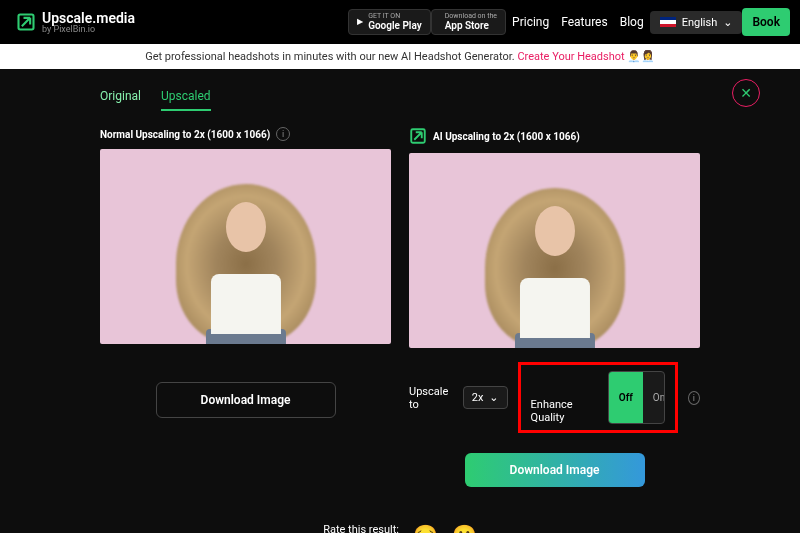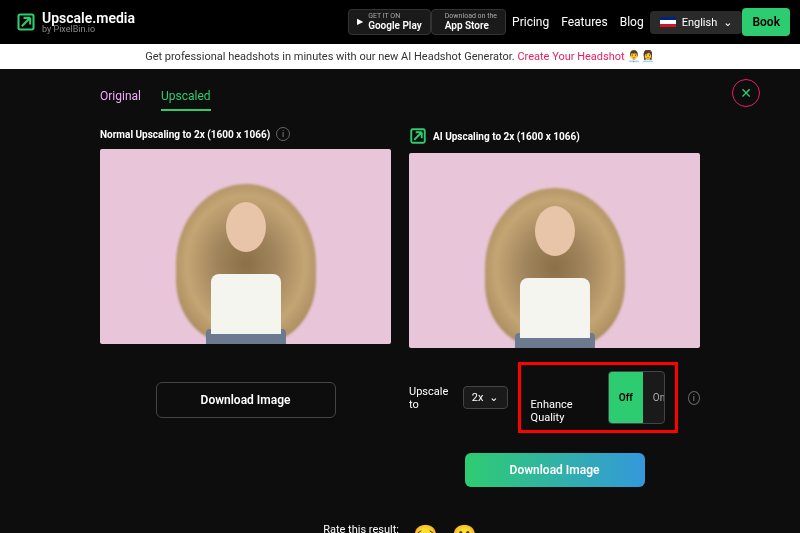--- a/index.html
+++ b/index.html
@@ -15,21 +15,21 @@
 .store-badge .big{font-size:10px;font-weight:600}
 .nav-link{color:#fff;font-size:12px;padding:0 6px;cursor:pointer}
 .lang{background:#2a2a2a;border-radius:4px;padding:5px 10px;display:flex;align-items:center;gap:6px;font-size:11px}
 .flag{width:16px;height:10px;background:linear-gradient(to bottom,#00247d 33%,#fff 33%,#fff 66%,#cf142b 66%);position:relative}
 .btn-book{background:#2ecc71;color:#000;padding:7px 10px;border-radius:4px;font-size:12px;font-weight:600;margin-right:-6px}
 .banner{background:#fff;color:#333;text-align:center;padding:6px;font-size:11px}
 .banner a{color:#e91e63;}
 .main{padding:10px 60px;position:relative}
 .close-btn{position:absolute;top:10px;right:40px;width:28px;height:28px;border:1px solid #e91e63;border-radius:50%;display:flex;align-items:center;justify-content:center;color:#2ecc71;cursor:pointer;font-size:14px}
 .tabs{display:flex;gap:20px;padding:10px 40px 8px}
-.tab{color:#f0abfc;font-size:12px;padding-bottom:6px;cursor:pointer}
+.tab{color:#86efac;font-size:12px;padding-bottom:6px;cursor:pointer}
 .tab.active{color:#2ecc71;border-bottom:2px solid #2ecc71}
 .compare{display:flex;gap:18px;padding:8px 40px}
 .panel{flex:1}
 .panel-header{display:flex;align-items:center;gap:6px;margin-bottom:8px}
 .panel-title{font-size:10px;font-weight:700}
 .info-icon{width:14px;height:14px;border:1px solid #666;border-radius:50%;display:flex;align-items:center;justify-content:center;font-size:9px;color:#888}
 .ai-icon{width:18px;height:18px;color:#2ecc71}
 .img-box{width:100%;height:195px;background:#e8c5d8;border-radius:2px;position:relative;overflow:hidden}
 .person{position:absolute;left:50%;top:18%;transform:translateX(-50%);width:55%;height:82%}
 .hair{position:absolute;top:0;left:50%;transform:translateX(-50%);width:140px;height:160px;background:radial-gradient(ellipse at center,#8b6f47 0%,#a0845c 30%,#c4a574 60%,#8b6f47 100%);border-radius:50% 50% 40% 40%;filter:blur(1px)}

